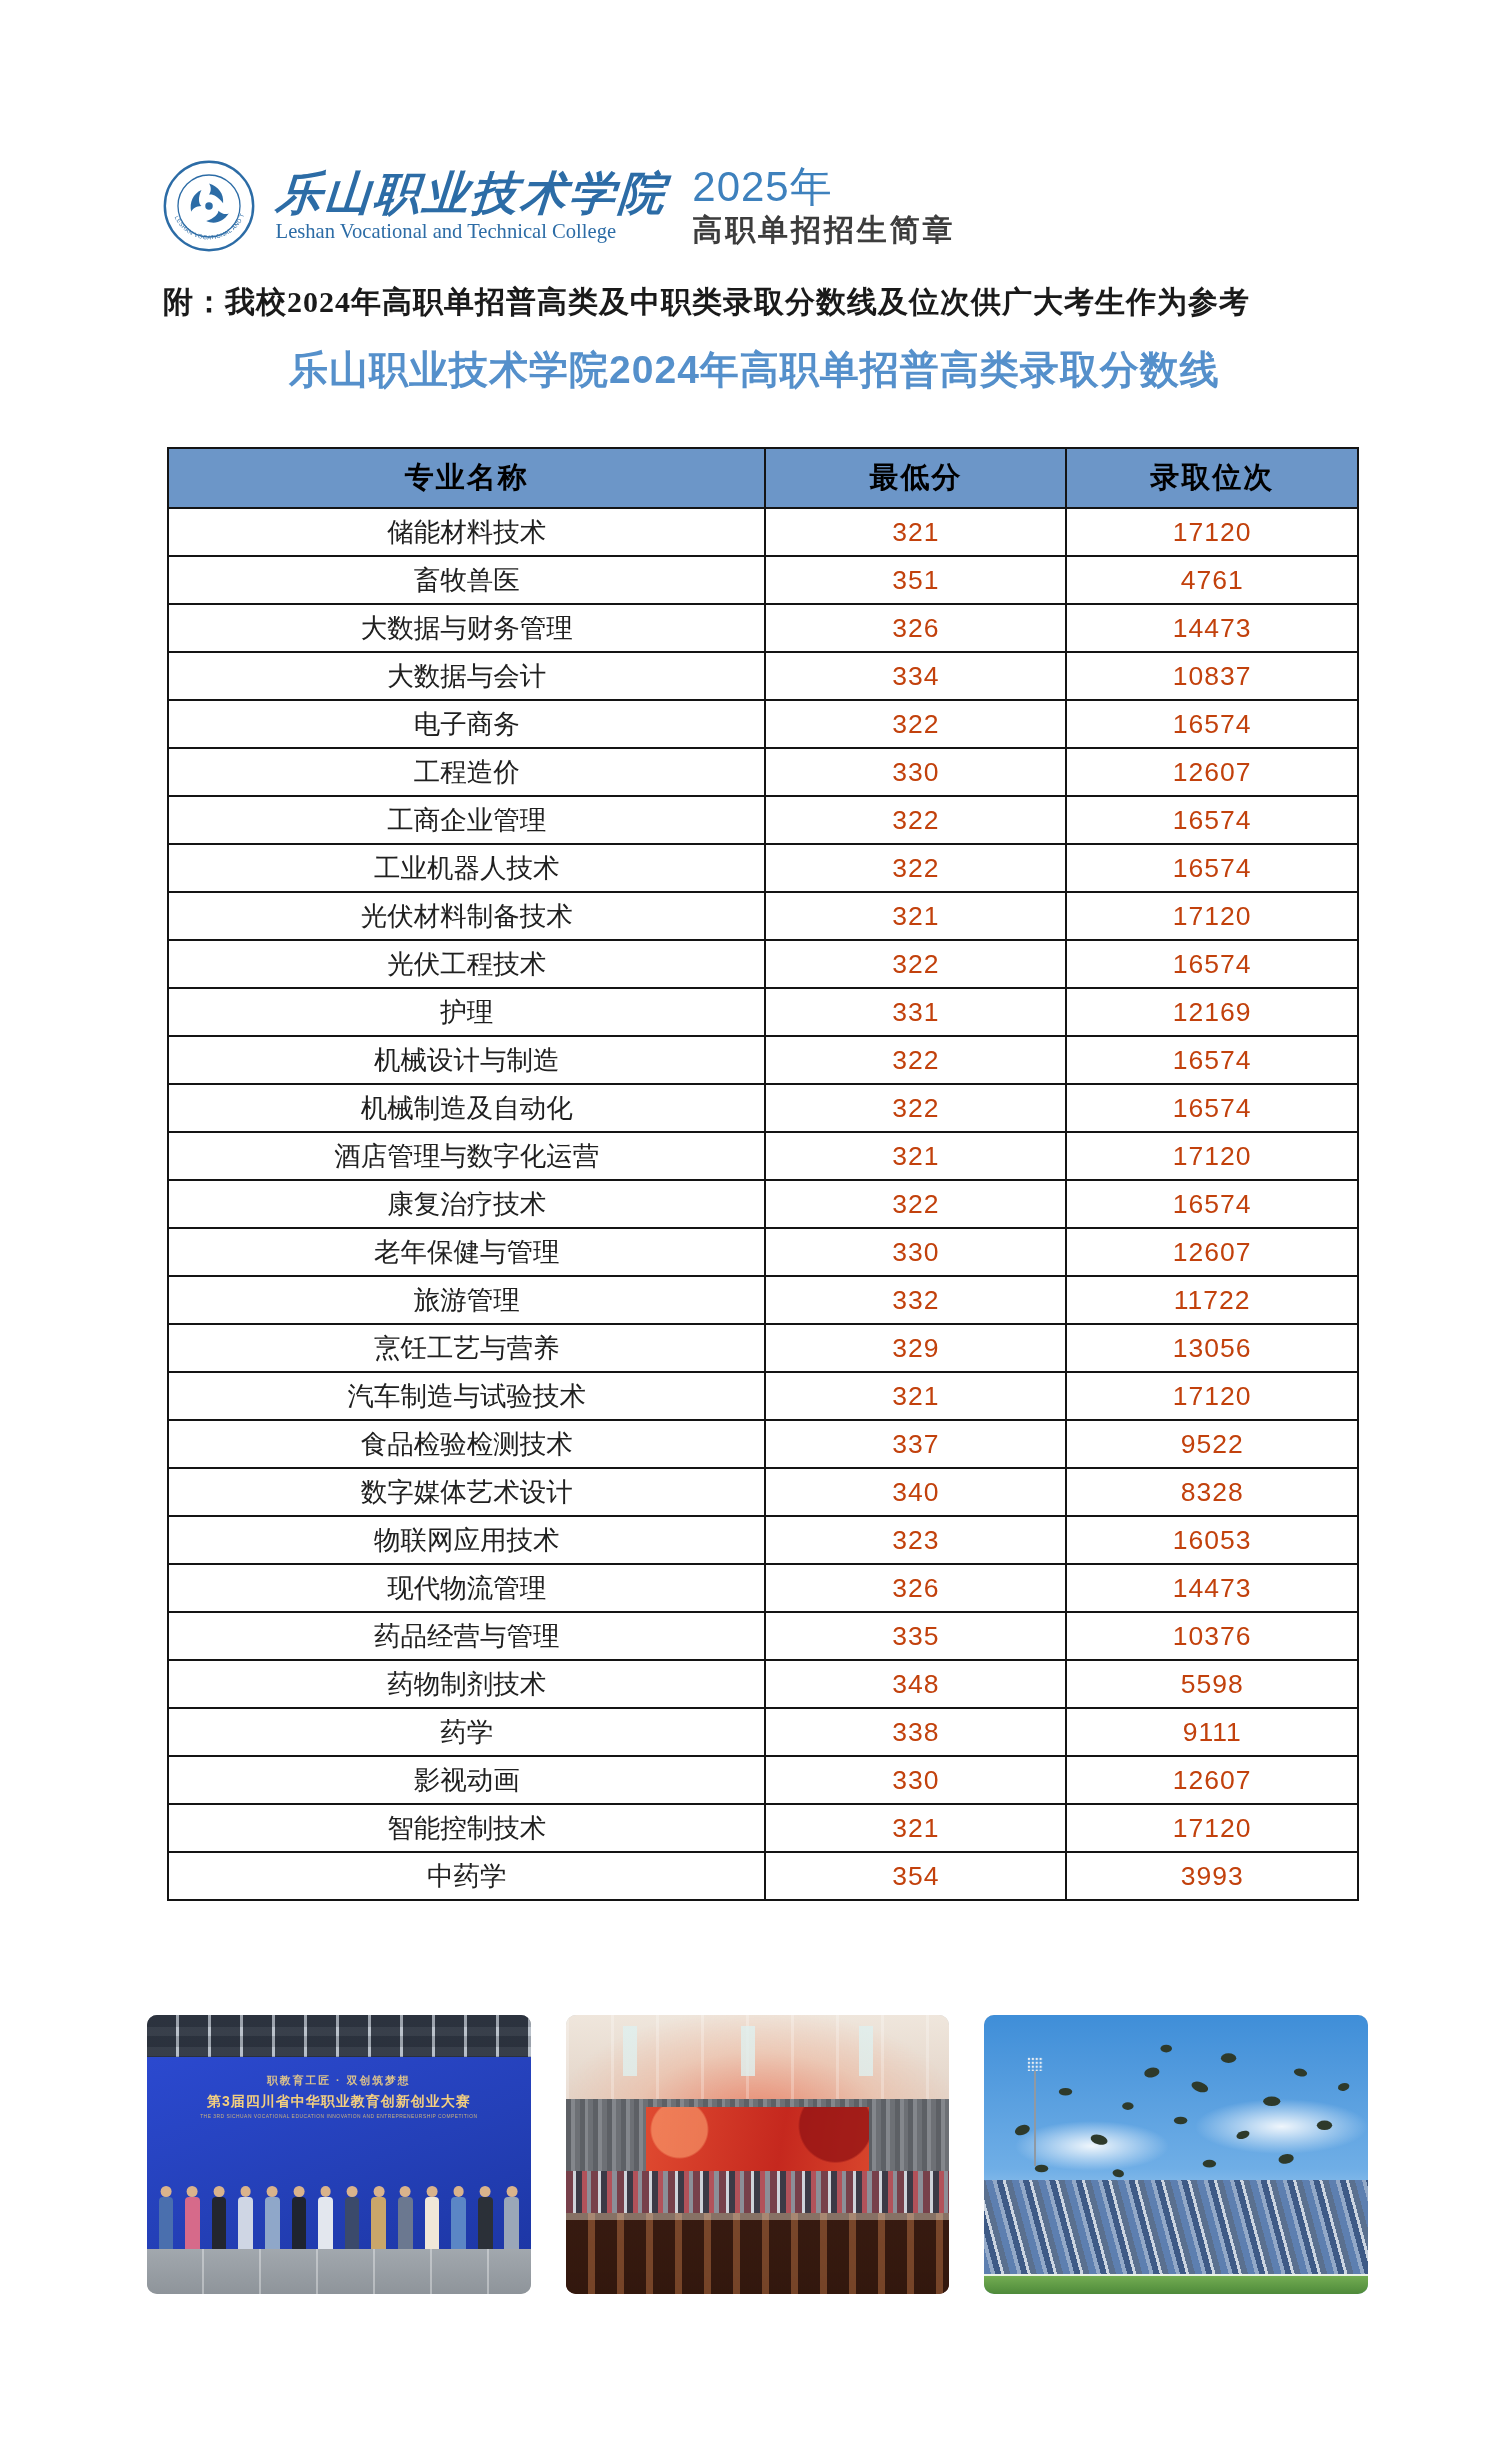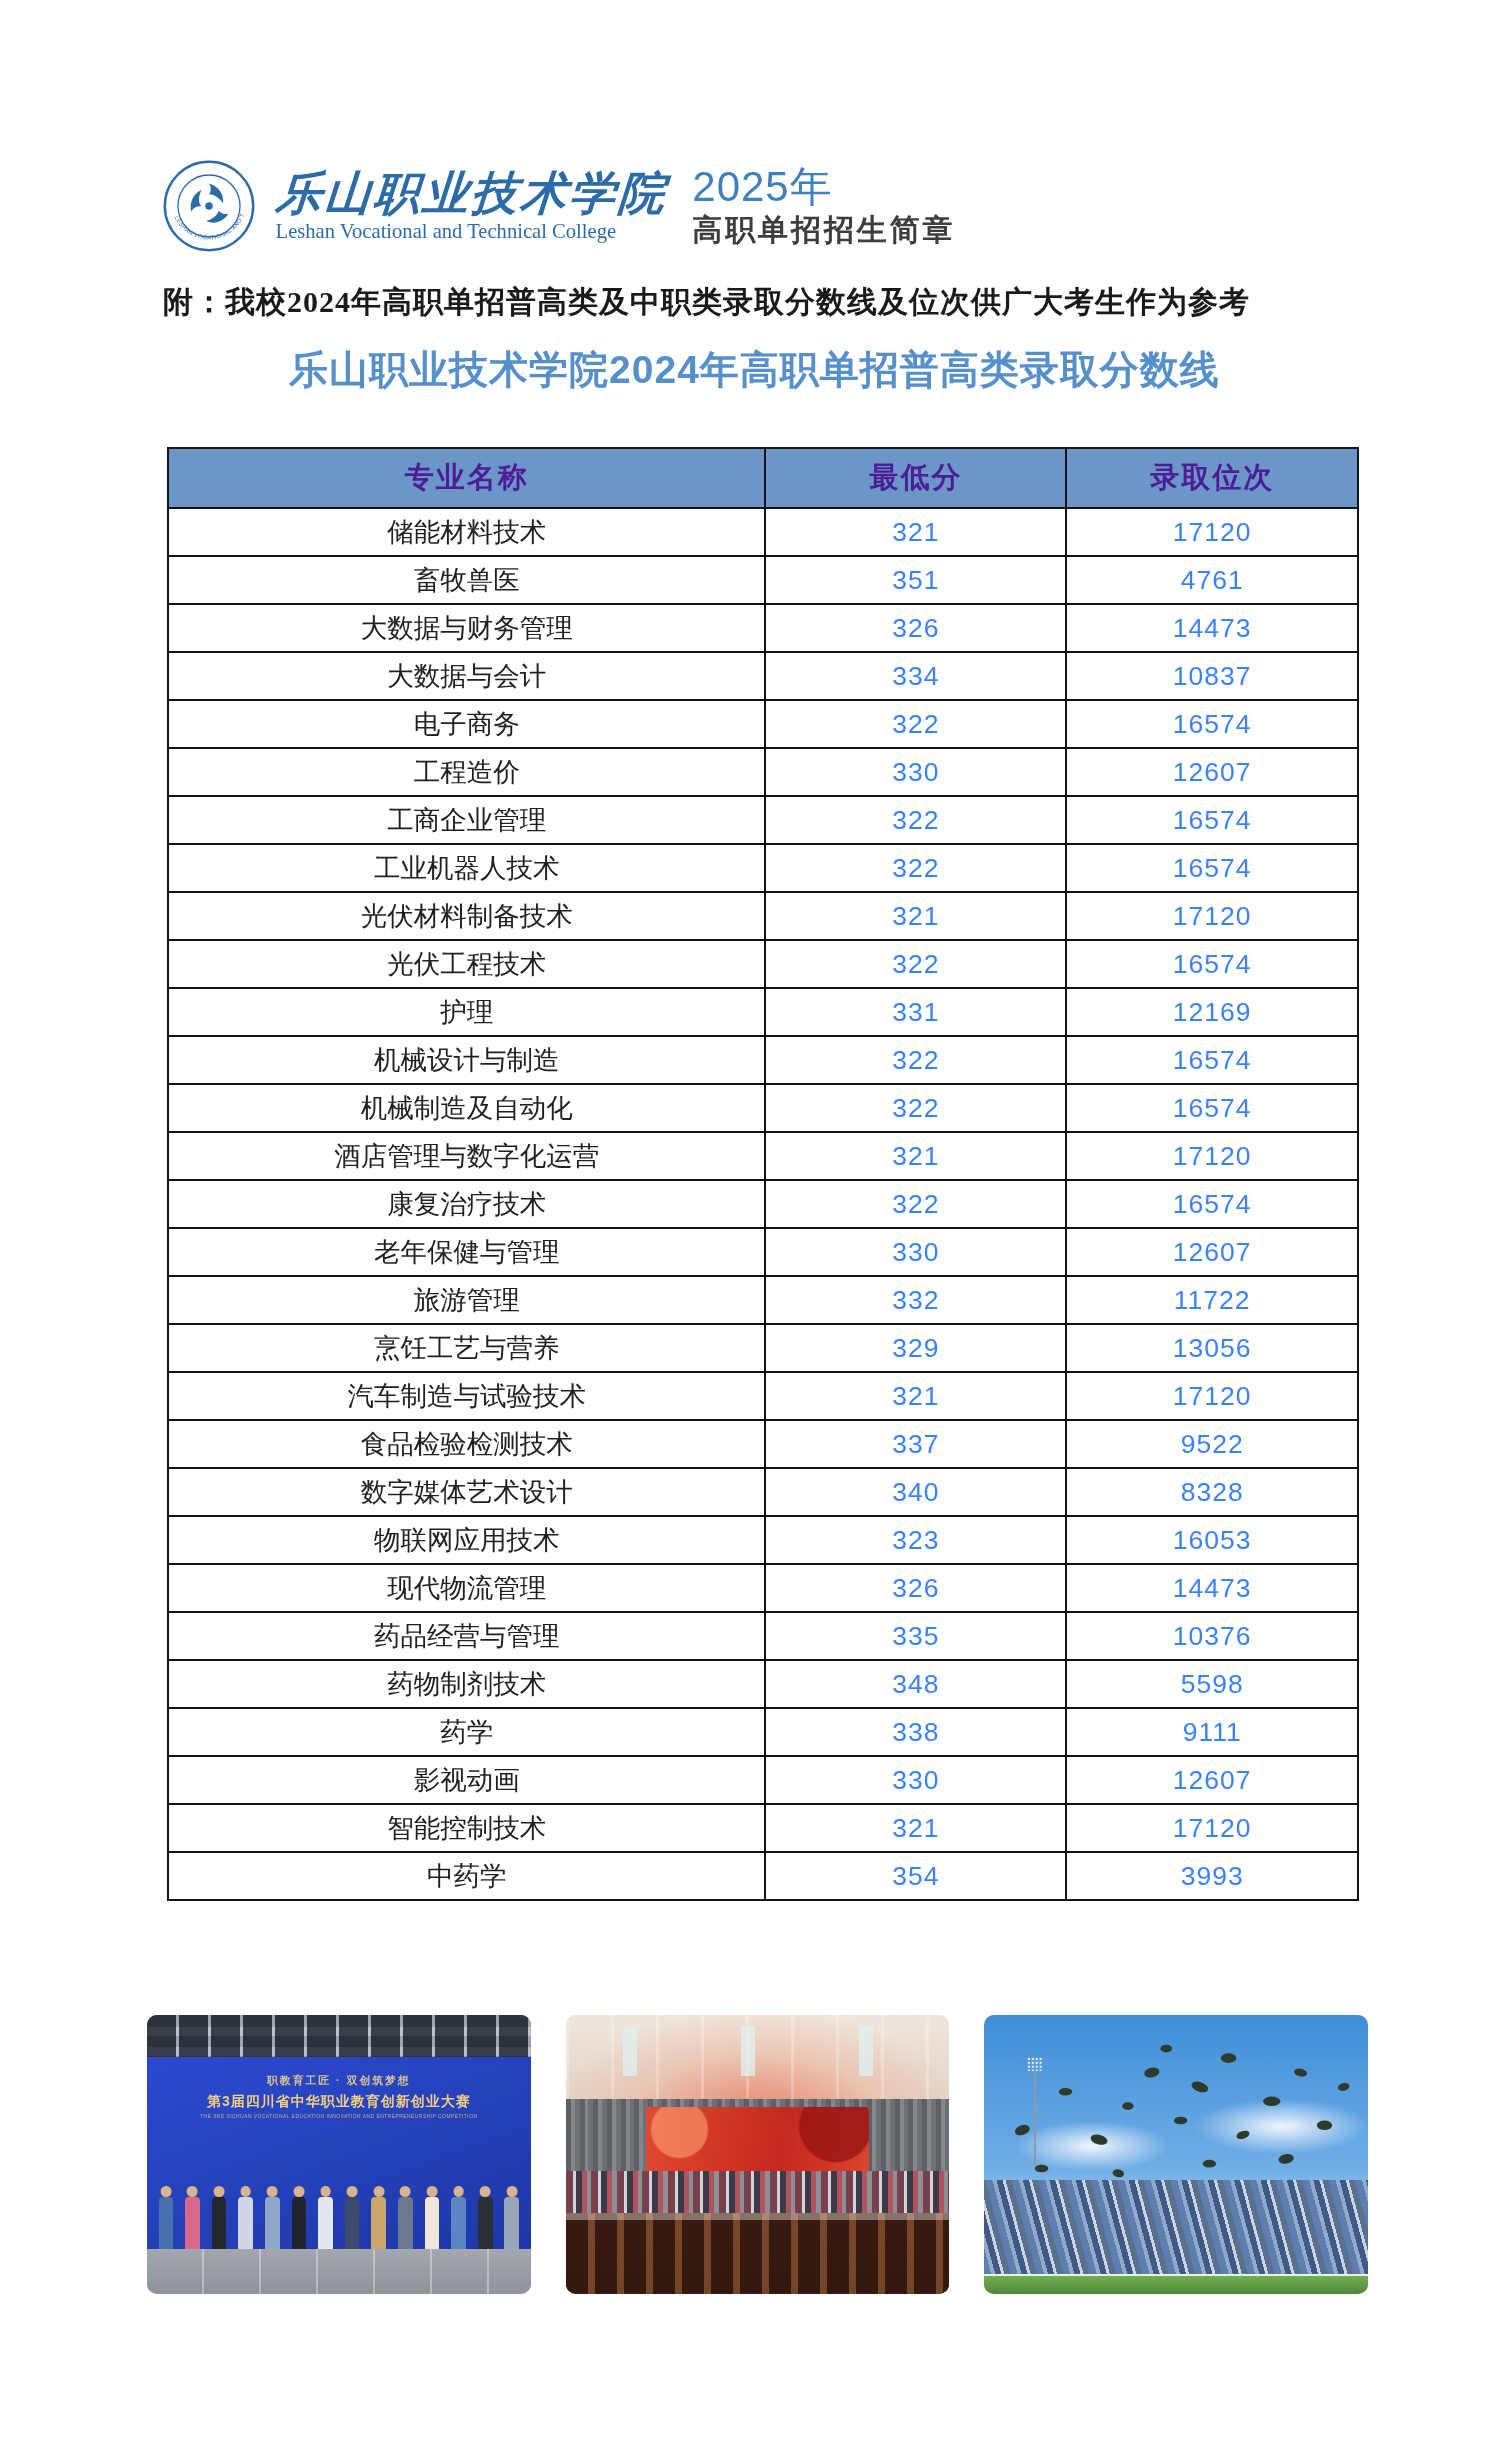--- a/index.html
+++ b/index.html
@@ -22,25 +22,25 @@
         font-size:30px;font-weight:600;color:#1a1a1a;letter-spacing:1px;white-space:nowrap;}
   .section-title{position:absolute;top:343px;left:0;width:100%;text-align:center;
         font-size:39px;font-weight:bold;color:#5590cb;letter-spacing:1px;}
 
   
   .table-wrap{position:absolute;left:167px;top:447px;width:1192px;}
   table.score-table{width:100%;border-collapse:collapse;table-layout:fixed;}
   .score-table col.c1{width:50.2%;}
   .score-table col.c2{width:25.3%;}
   .score-table col.c3{width:24.5%;}
-  .score-table th{background:#6c96c8;color:#4c1d95;font-size:29px;font-weight:bold;
+  .score-table th{background:#6c96c8;color:#000000;font-size:29px;font-weight:bold;
         letter-spacing:2px;height:56px;border:2px solid #141414;border-bottom-width:2.9px;}
   .score-table td{height:44px;border:2px solid #141414;text-align:center;vertical-align:middle;
         font-size:26.5px;font-weight:500;color:#202020;}
-  .score-table td.num{font-weight:400;letter-spacing:1px;font-size:26.5px;color:#3b82f6;}
+  .score-table td.num{font-weight:400;letter-spacing:1px;font-size:26.5px;color:#c2410c;}
   .score-table{border:2.9px solid #111;}
 
   
   .photos{position:absolute;left:147px;top:2015px;width:1221px;height:279px;display:flex;gap:35px;}
   .photo{position:relative;flex:1 1 0;height:279px;border-radius:10px;overflow:hidden;background:#ccc;}
 
   
   .p1-building{position:absolute;left:0;top:0;right:0;height:15%;
      background:
        repeating-linear-gradient(90deg, rgba(35,42,54,.85) 0 29px, rgba(190,198,208,.65) 29px 32px),

